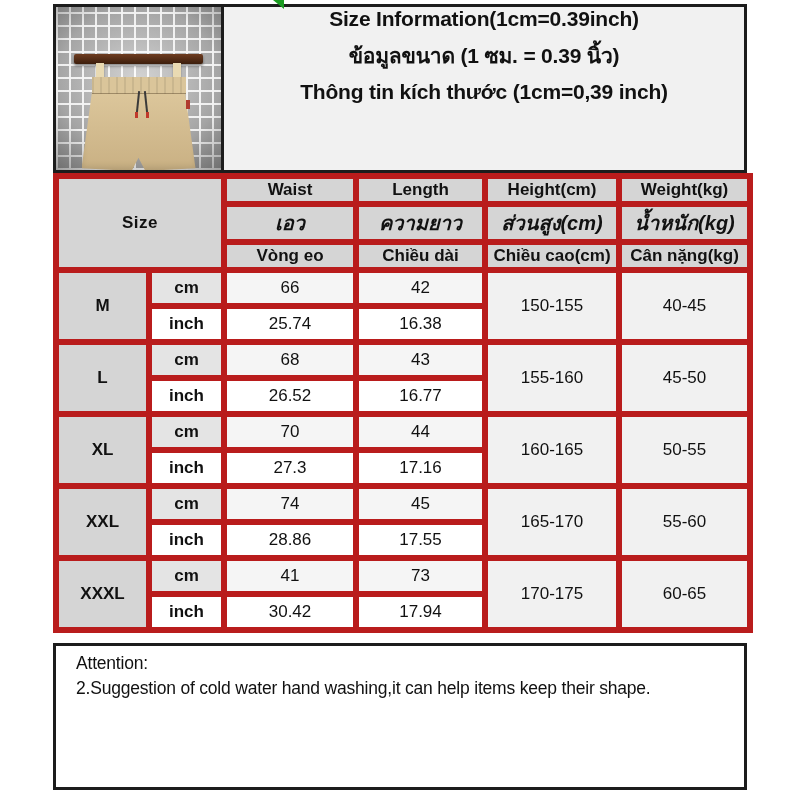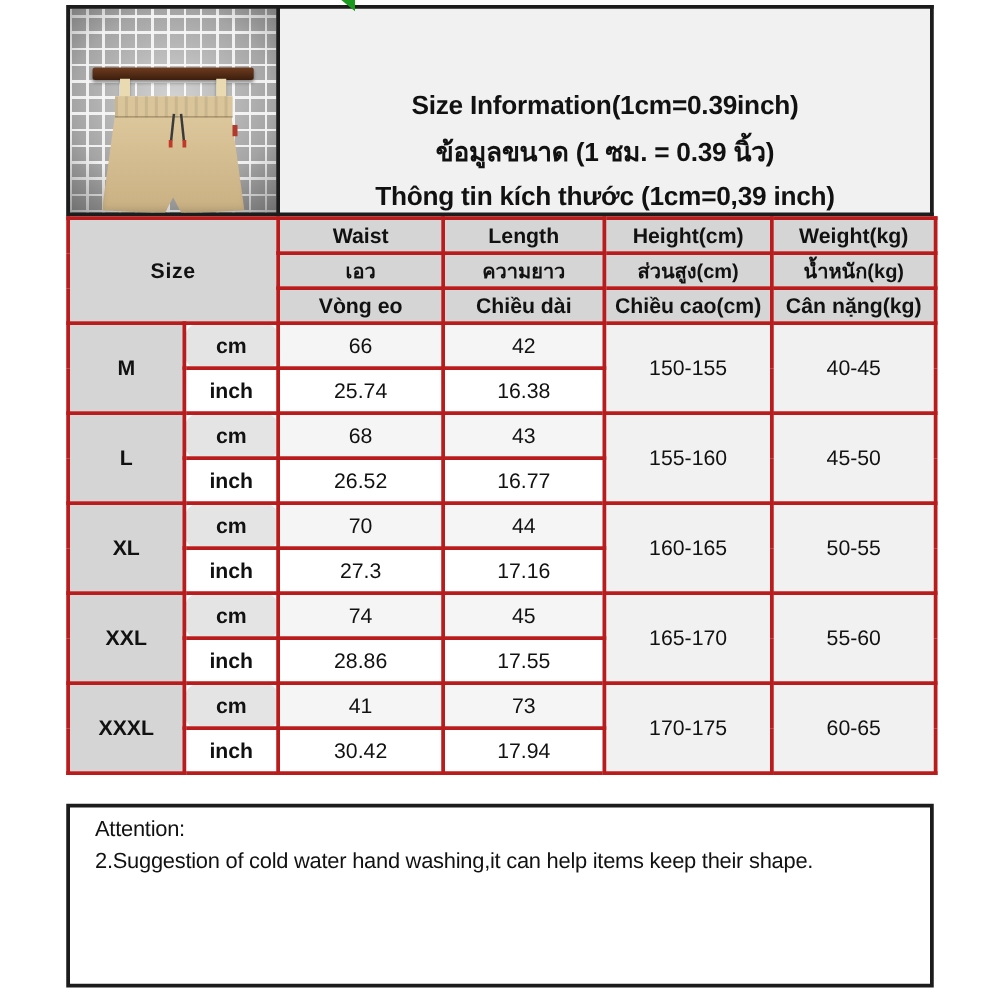--- a/index.html
+++ b/index.html
@@ -28,29 +28,29 @@
     border-bottom:1px solid rgba(110,90,60,0.55); }
   .string { position:absolute; top:84px; width:2px; height:22px; background:#3a3a3a; }
   .string-l { left:81px; transform:rotate(6deg); } .string-r { left:89px; transform:rotate(-6deg); }
   .tip { position:absolute; width:3px; height:6px; background:#c0392b; }
   .tip-l { left:79px; top:105px; } .tip-r { left:90px; top:105px; }
   .red-tag { position:absolute; top:93px; right:31px; width:4px; height:9px; background:#b03a2e; }
   .green-corner { position:absolute; left:220px; top:-4px; width:0; height:0;
     border-top:9px solid #1a9b20; border-left:11px solid transparent; }
 
   .title-box { flex:1; border:3px solid #1c1c1c; border-left:none; background:#f1f1f1;
-    display:flex; flex-direction:column; align-items:center; justify-content:flex-end; gap:8px; }
+    display:flex; flex-direction:column; align-items:center; justify-content:flex-start; gap:8px; }
   .title-line { font-weight:bold; font-size:21px; letter-spacing:-0.2px; white-space:nowrap; }
 
   
   .size-table { position:absolute; left:53px; top:173px; width:694px; border-collapse:collapse;
     table-layout:fixed; border:3px solid #1c1c1c; }
-  .size-table td { border:3px solid #b91c1c; text-align:center; vertical-align:middle; padding:0; overflow:hidden; }
+  .size-table td { border:6px solid #b91c1c; text-align:center; vertical-align:middle; padding:0; overflow:hidden; }
   tr.hdr td { height:28px; background:#d5d5d5; font-weight:bold; font-size:17px; }
-  tr.hdr-th td { font-size:16px; }
+  tr.hdr-th td { font-size:20px;font-style:italic; }
   .size-head { background:#d5d5d5; font-weight:bold; font-size:33px; letter-spacing:0.5px; }
   tr.data td { height:36px; font-size:17px; }
   tr.group-start td { border-top:3px solid #1c1c1c; }
   .size-label { background:#d5d5d5; font-weight:bold; font-size:19px; }
   .unit { font-weight:bold; font-size:17px; }
   .cm-cell { background:#e4e4e4;border-radius:11px; }
   .inch-cell { background:#ffffff; }
   .cm-val { background:#f5f5f5;margin-top:33px; }
   .inch-val { background:#ffffff; }
   .merged { background:#f1f1f1; }

